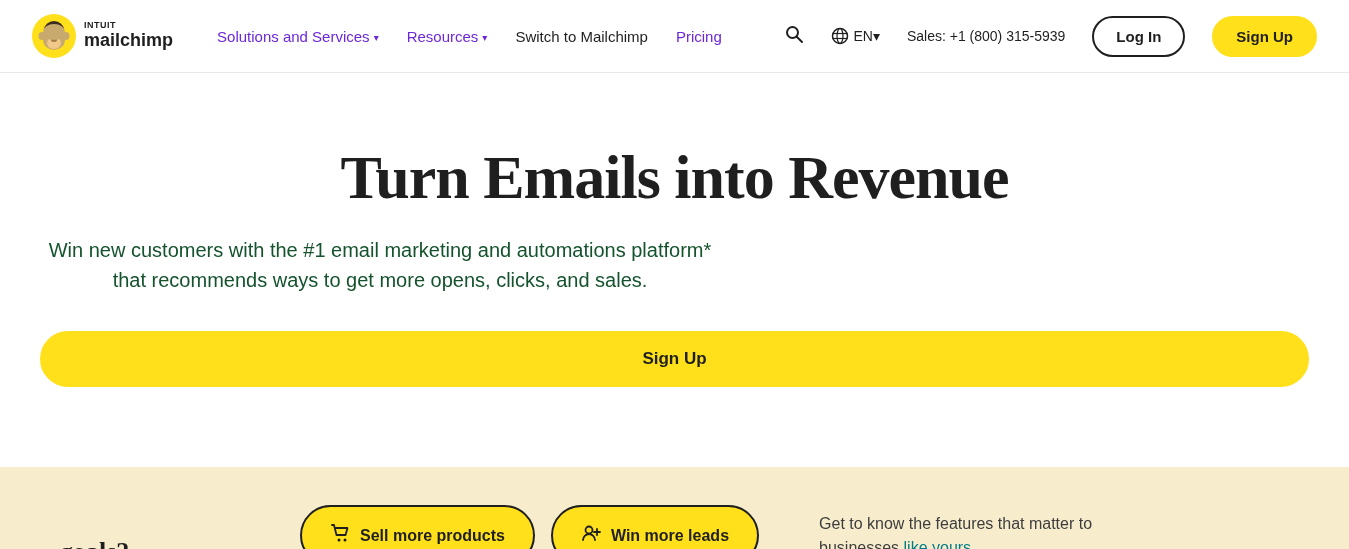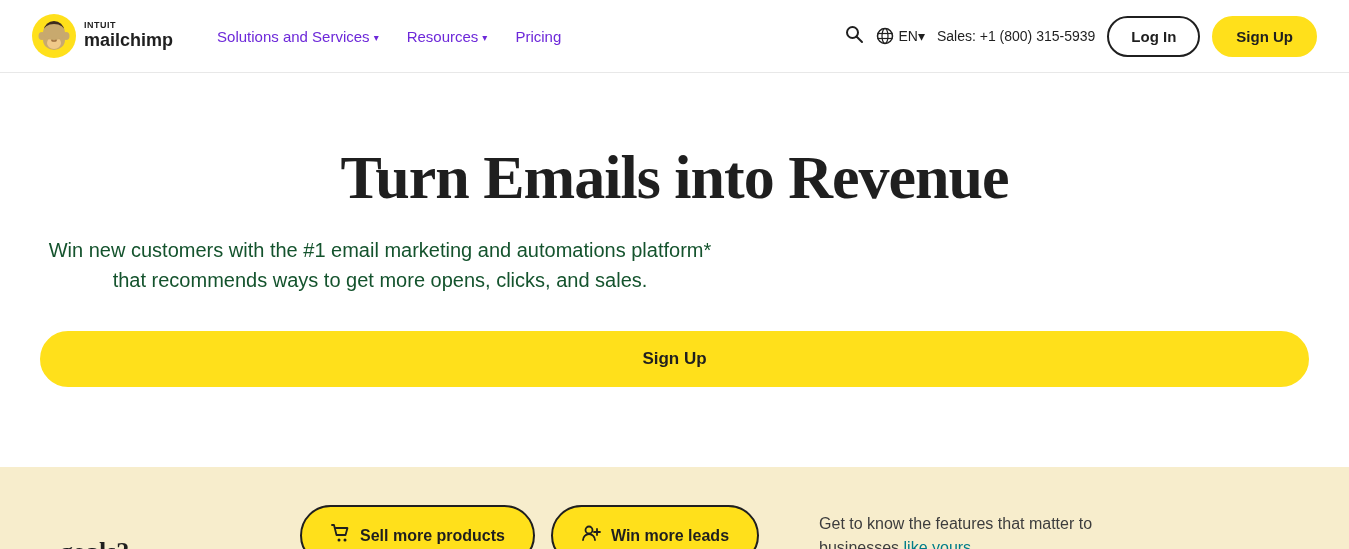--- a/index.html
+++ b/index.html
@@ -49,21 +49,21 @@
     .nav-switch {
       font-family: 'Arial', sans-serif;
       font-size: 15px;
       color: #1f1f1f;
       padding: 8px 12px;
       cursor: pointer;
     }
     .nav-right {
       display: flex;
       align-items: center;
-      gap: 12px;
+      gap: 27px;
       margin-left: auto;
     }
     .nav-search {
       cursor: pointer;
       font-size: 18px;
       color: #1f1f1f;
     }
     .nav-lang {
       display: flex;
       align-items: center;
@@ -226,20 +226,23 @@
   </div>
 
   <div class="nav-links">
     <a class="nav-link">
       <span>Solutions and Services</span>
       <span class="chevron">▾</span>
     </a>
     <a class="nav-link">
       <span>Resources</span>
       <span class="chevron">▾</span>
+    </a>
+    <a class="nav-link nav-switch">
+      <span>Switch to Mailchimp</span>
     </a>
     <a class="nav-link">
       <span>Pricing</span>
     </a>
   </div>
 
   <div class="nav-right">
     <span class="nav-search">
       <svg width="20" height="20" viewBox="0 0 20 20" fill="none">
         <circle cx="8.5" cy="8.5" r="5.5" stroke="#1f1f1f" stroke-width="2"></circle>

